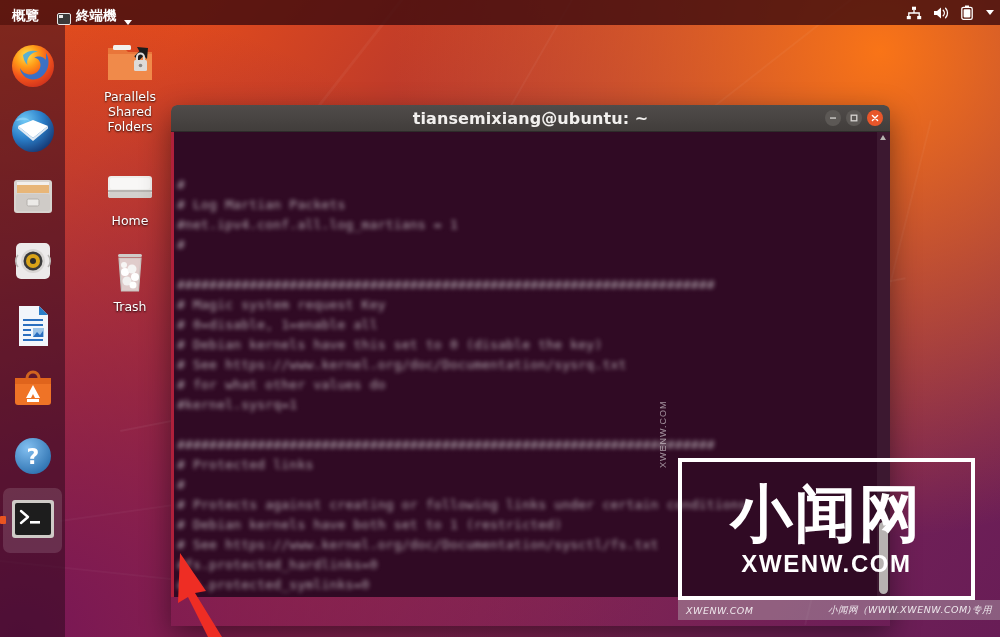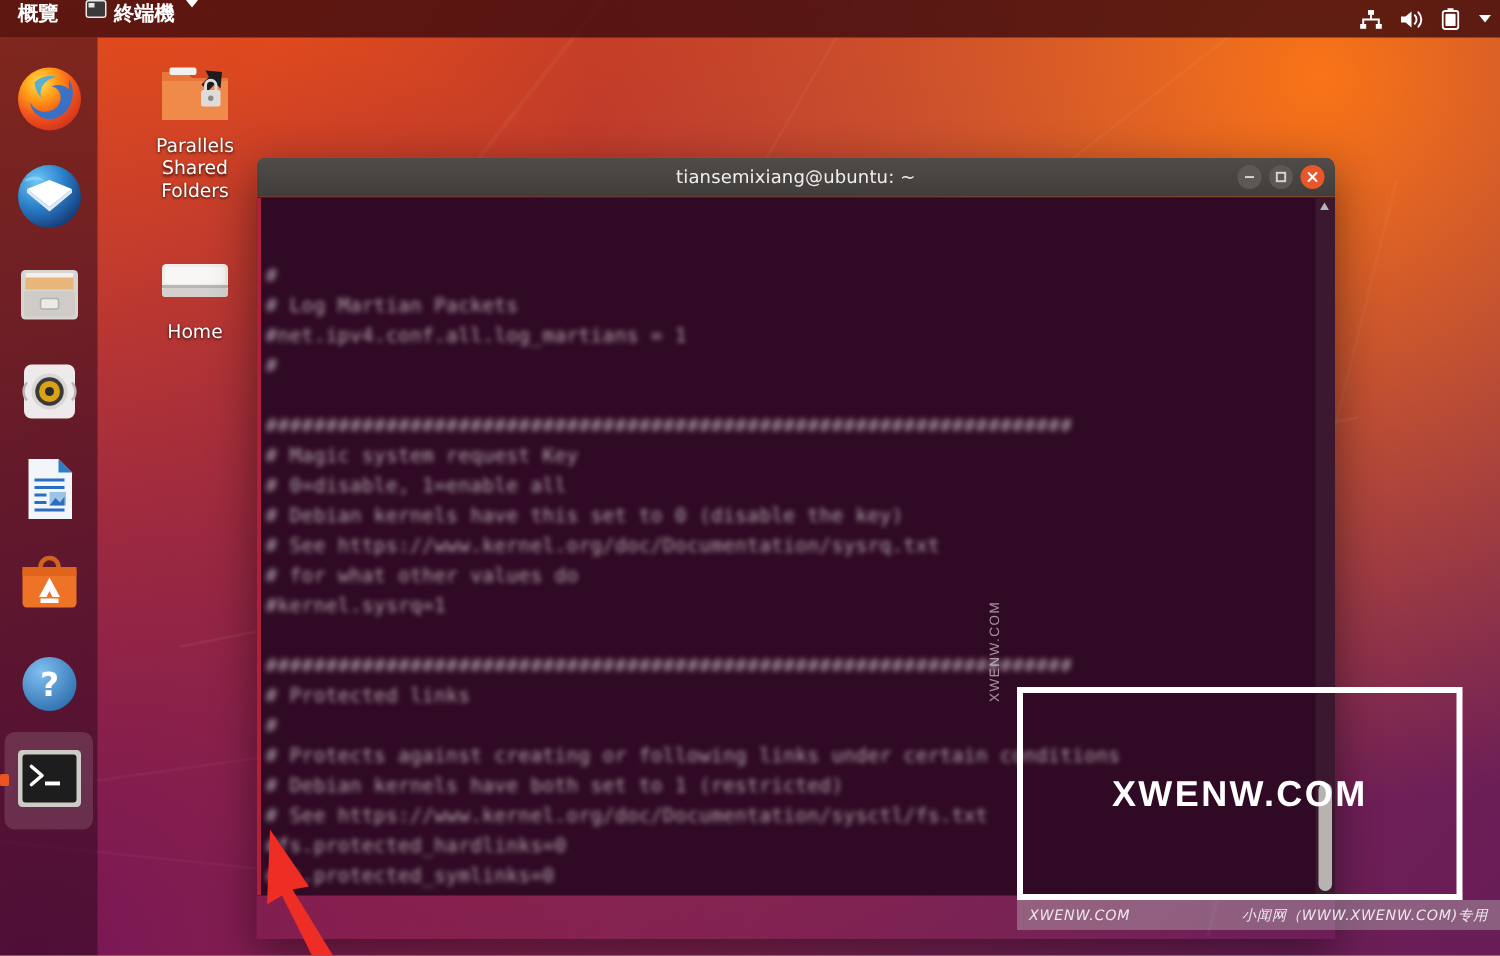--- a/index.html
+++ b/index.html
@@ -35,21 +35,21 @@
   .wp-s7 { left: 930px; top: 120px; width: 2px; height: 520px; transform: rotate(14deg); background: rgba(255,255,255,0.04);}
 
   
   #topbar {
     position: absolute; left: 0; top: 0; width: 1000px; height: 25px;
     background: rgba(60,10,14,0.80);
     display: flex; align-items: center;
     color: #ffffff; font-size: 13px; z-index: 40;
   }
   #topbar .tb-left { display: flex; align-items: center; height: 25px; padding-left: 8px; gap: 10px; }
-  .tb-item { display: flex; align-items: flex-start; gap: 5px; height: 25px; padding: 0 4px; font-weight: 600; font-size: 13.5px;}
+  .tb-item { display: flex; align-items: flex-end; gap: 5px; height: 25px; padding: 0 4px; font-weight: 600; font-size: 13.5px;}
   .app-mini-icon {
     width: 14px; height: 12px; border: 1.5px solid #e8e8e8; border-radius: 2px;
     background: #3a3a3a; position: relative; display:inline-block;
   }
   .app-mini-icon::after {
     content:''; position:absolute; left:1px; top:1px; width:4px; height:3px; background:#e8e8e8;
   }
   .caret-down {
     width: 0; height: 0; border-left: 4.5px solid transparent; border-right: 4.5px solid transparent;
     border-top: 5px solid #ffffff; display: inline-block; margin-left: 2px;
@@ -95,21 +95,21 @@
     box-shadow: 0 10px 30px rgba(0,0,0,0.45);
     overflow: hidden;
   }
   #term-titlebar {
     height: 27px; width: 100%;
     background: linear-gradient(#504c4a, #413d3b);
     border-bottom: 1px solid #2e2b2a;
     display: flex; align-items: center; justify-content: center; position: relative;
     border-radius: 6px 6px 0 0;
   }
-  #term-title { color: #f2f0ee; font-size: 12px; font-weight: 400; letter-spacing: .1px; }
+  #term-title { color: #f2f0ee; font-size: 16px; font-weight: 700; letter-spacing: .1px; }
   .win-btns { position: absolute; right: 7px; top: 5px; display: flex; gap: 5px; }
   .win-btn { width: 16px; height: 16px; border-radius: 50%; display:flex; align-items:center; justify-content:center; }
   .win-btn.min { background: #5c5855; }
   .win-btn.max { background: #5c5855; }
   .win-btn.close { background: #e8562a; }
   .wb-glyph { display:block; }
 
   #term-menubar {
     height: 29px; background: #3c3836; display: flex; align-items: center;
     padding-left: 9px; gap: 12px; border-bottom: 1px solid #2b2827;
@@ -370,20 +370,36 @@
       <svg width="52" height="44" viewBox="0 0 52 44">
         <rect x="4" y="10" width="44" height="22" rx="3" fill="#efeeec"></rect>
         <rect x="4" y="26" width="44" height="6" rx="2" fill="#d3d0cd"></rect>
         <rect x="4" y="24" width="44" height="2" fill="#b8b5b2"></rect>
         <rect x="6" y="12" width="40" height="11" rx="2" fill="#f8f7f6"></rect>
       </svg>
     </div>
     <div>Home</div>
   </div>
 
+  <div class="desk-icon" style="left:82px; top:246px;">
+    <div class="di-glyph">
+      <svg width="52" height="48" viewBox="0 0 52 48">
+        <rect x="14" y="6" width="24" height="3" rx="1.5" fill="#cfccc9"></rect>
+        <path d="M15 10h22l-2.5 33h-17z" fill="#e9e7e5" opacity="0.85"></path>
+        <path d="M15 10h22l-2.5 33h-17z" fill="none" stroke="#c6c3c0" stroke-width="1.2"></path>
+        <circle cx="21" cy="24" r="4" fill="#ffffff"></circle>
+        <circle cx="28" cy="21" r="4.5" fill="#f5f4f3"></circle>
+        <circle cx="31" cy="29" r="4" fill="#ffffff"></circle>
+        <circle cx="23" cy="33" r="4.5" fill="#f2f1f0"></circle>
+        <circle cx="29" cy="37" r="3.5" fill="#ffffff"></circle>
+        <circle cx="20" cy="17" r="3" fill="#f7f6f5"></circle>
+      </svg>
+    </div>
+    <div>Trash</div>
+  </div>
 
   <div id="term">
 
     <div id="term-titlebar">
       <span id="term-title">tiansemixiang@ubuntu: ~</span>
       <div class="win-btns">
         <span class="win-btn min">
           <svg class="wb-glyph" width="8" height="8" viewBox="0 0 8 8">
               <rect x="1" y="3.4" width="6" height="1.3" fill="#d8d4d2"></rect>
             </svg>
@@ -441,20 +457,21 @@
   <div id="red-arrow">
     <svg width="120" height="92" viewBox="0 0 120 92">
       <g fill="#ee2d24">
         <path d="M30 8 L56 46 L45 48 L72 92 L58 92 L38 52 L28 58 Z"></path>
       </g>
     </svg>
   </div>
 
   <div id="watermark">
     <div id="wm-box">
+      <div id="wm-cn">小闻网</div>
       <div id="wm-en">XWENW.COM</div>
     </div>
     <div id="wm-side">XWENW.COM</div>
   </div>
 
   <div id="wm-bottombar">
     <span>XWENW.COM</span>
     <span>小闻网（WWW.XWENW.COM)专用</span>
   </div>
 

